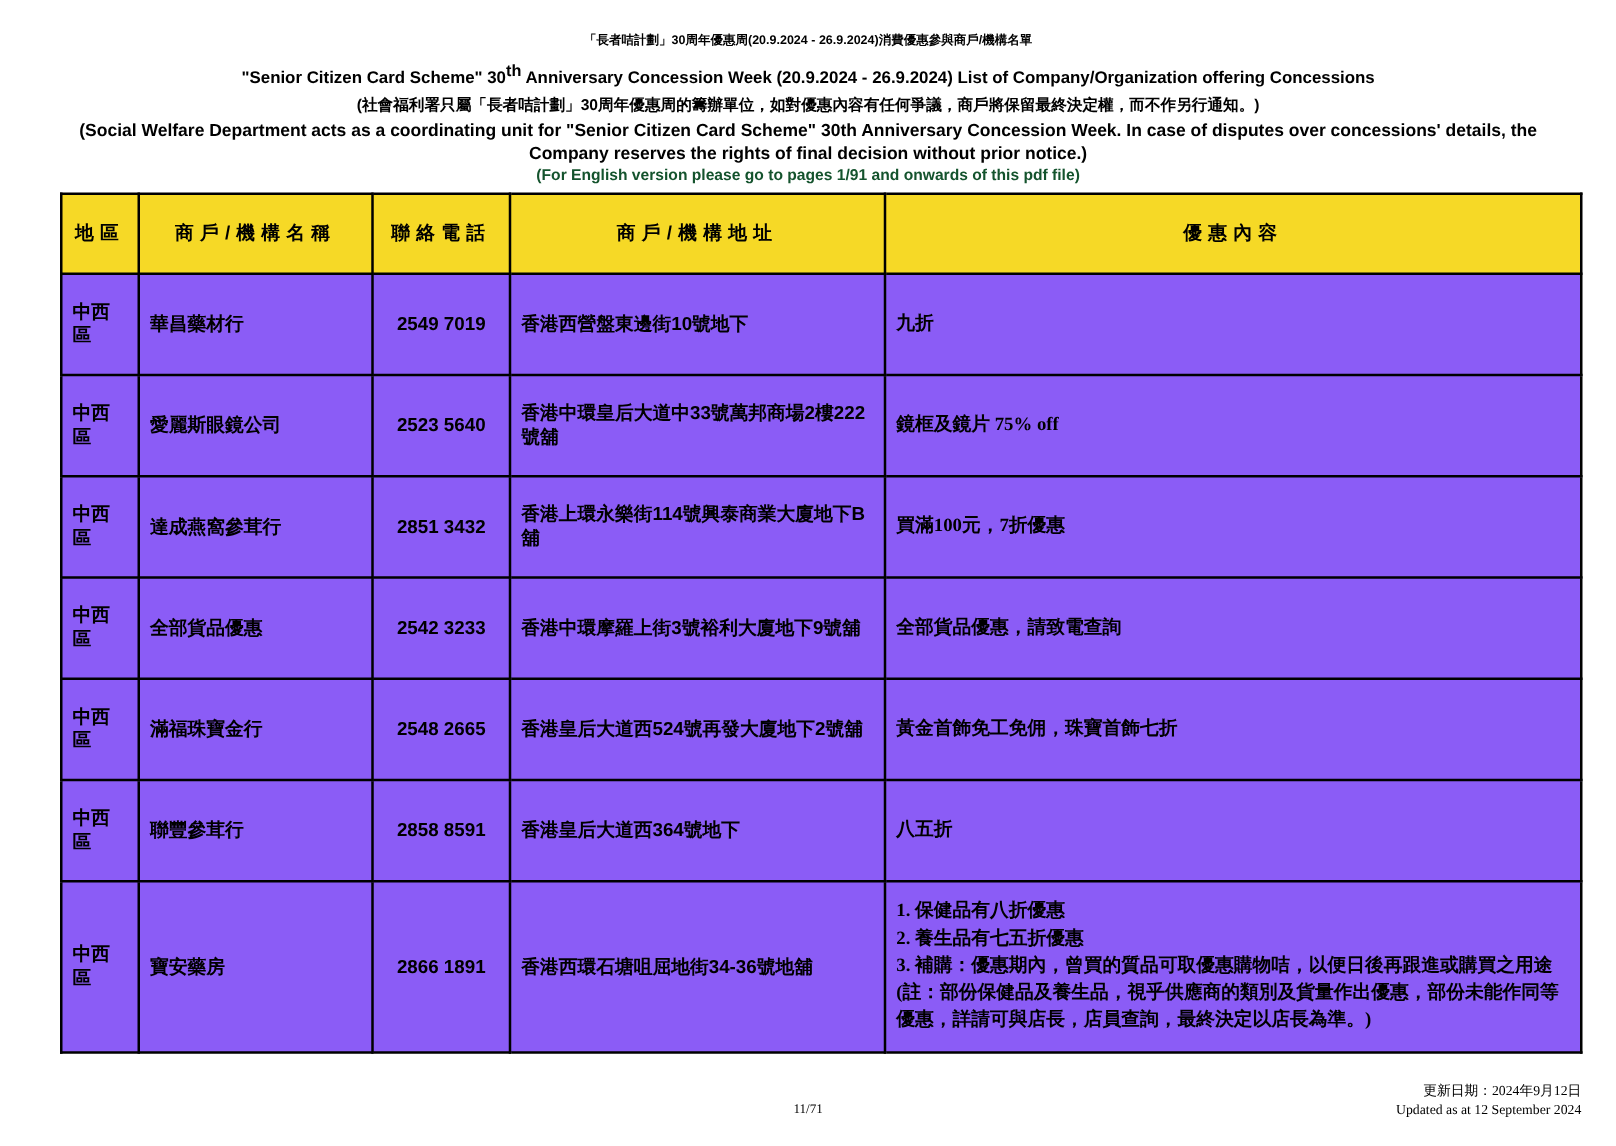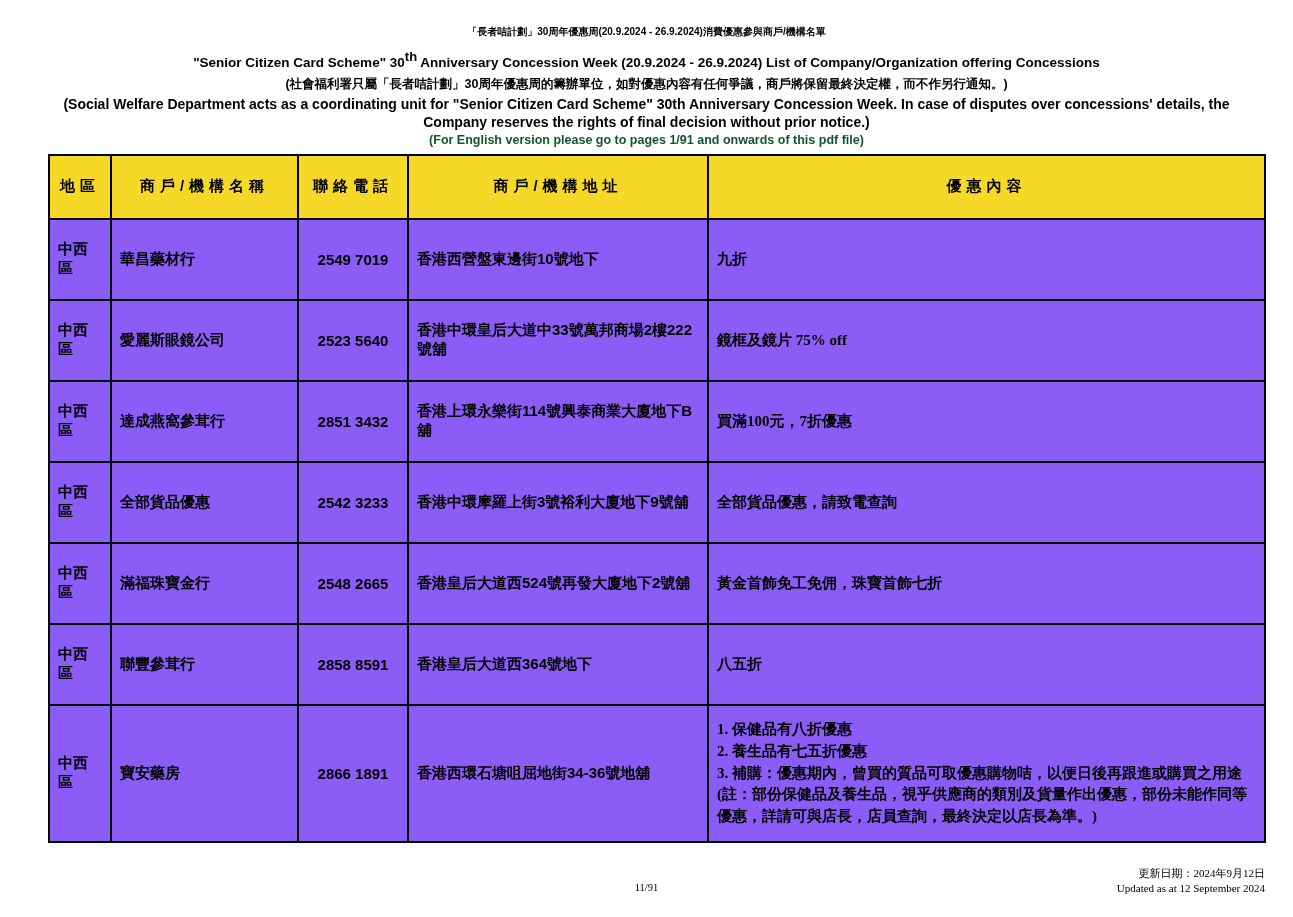--- a/index.html
+++ b/index.html
@@ -151,20 +151,20 @@
       <td class="cell-phone">2866 1891</td>
       <td class="cell-address">香港西環石塘咀屈地街34-36號地舖</td>
       <td class="cell-conc">1. 保健品有八折優惠
 2. 養生品有七五折優惠
 3. 補購：優惠期內，曾買的質品可取優惠購物咭，以便日後再跟進或購買之用途
 (註：部份保健品及養生品，視乎供應商的類別及貨量作出優惠，部份未能作同等優惠，詳請可與店長，店員查詢，最終決定以店長為準。)</td>
     </tr>
       </tbody>
   </table>
 
-  <div class="page-number">11/91</div>
+  <div class="page-number">11/71</div>
 
   <div class="updated">
     <div>更新日期：2024年9月12日</div>
     <div>Updated as at 12 September 2024</div>
   </div>
 
 </div>
 
 </body></html>

